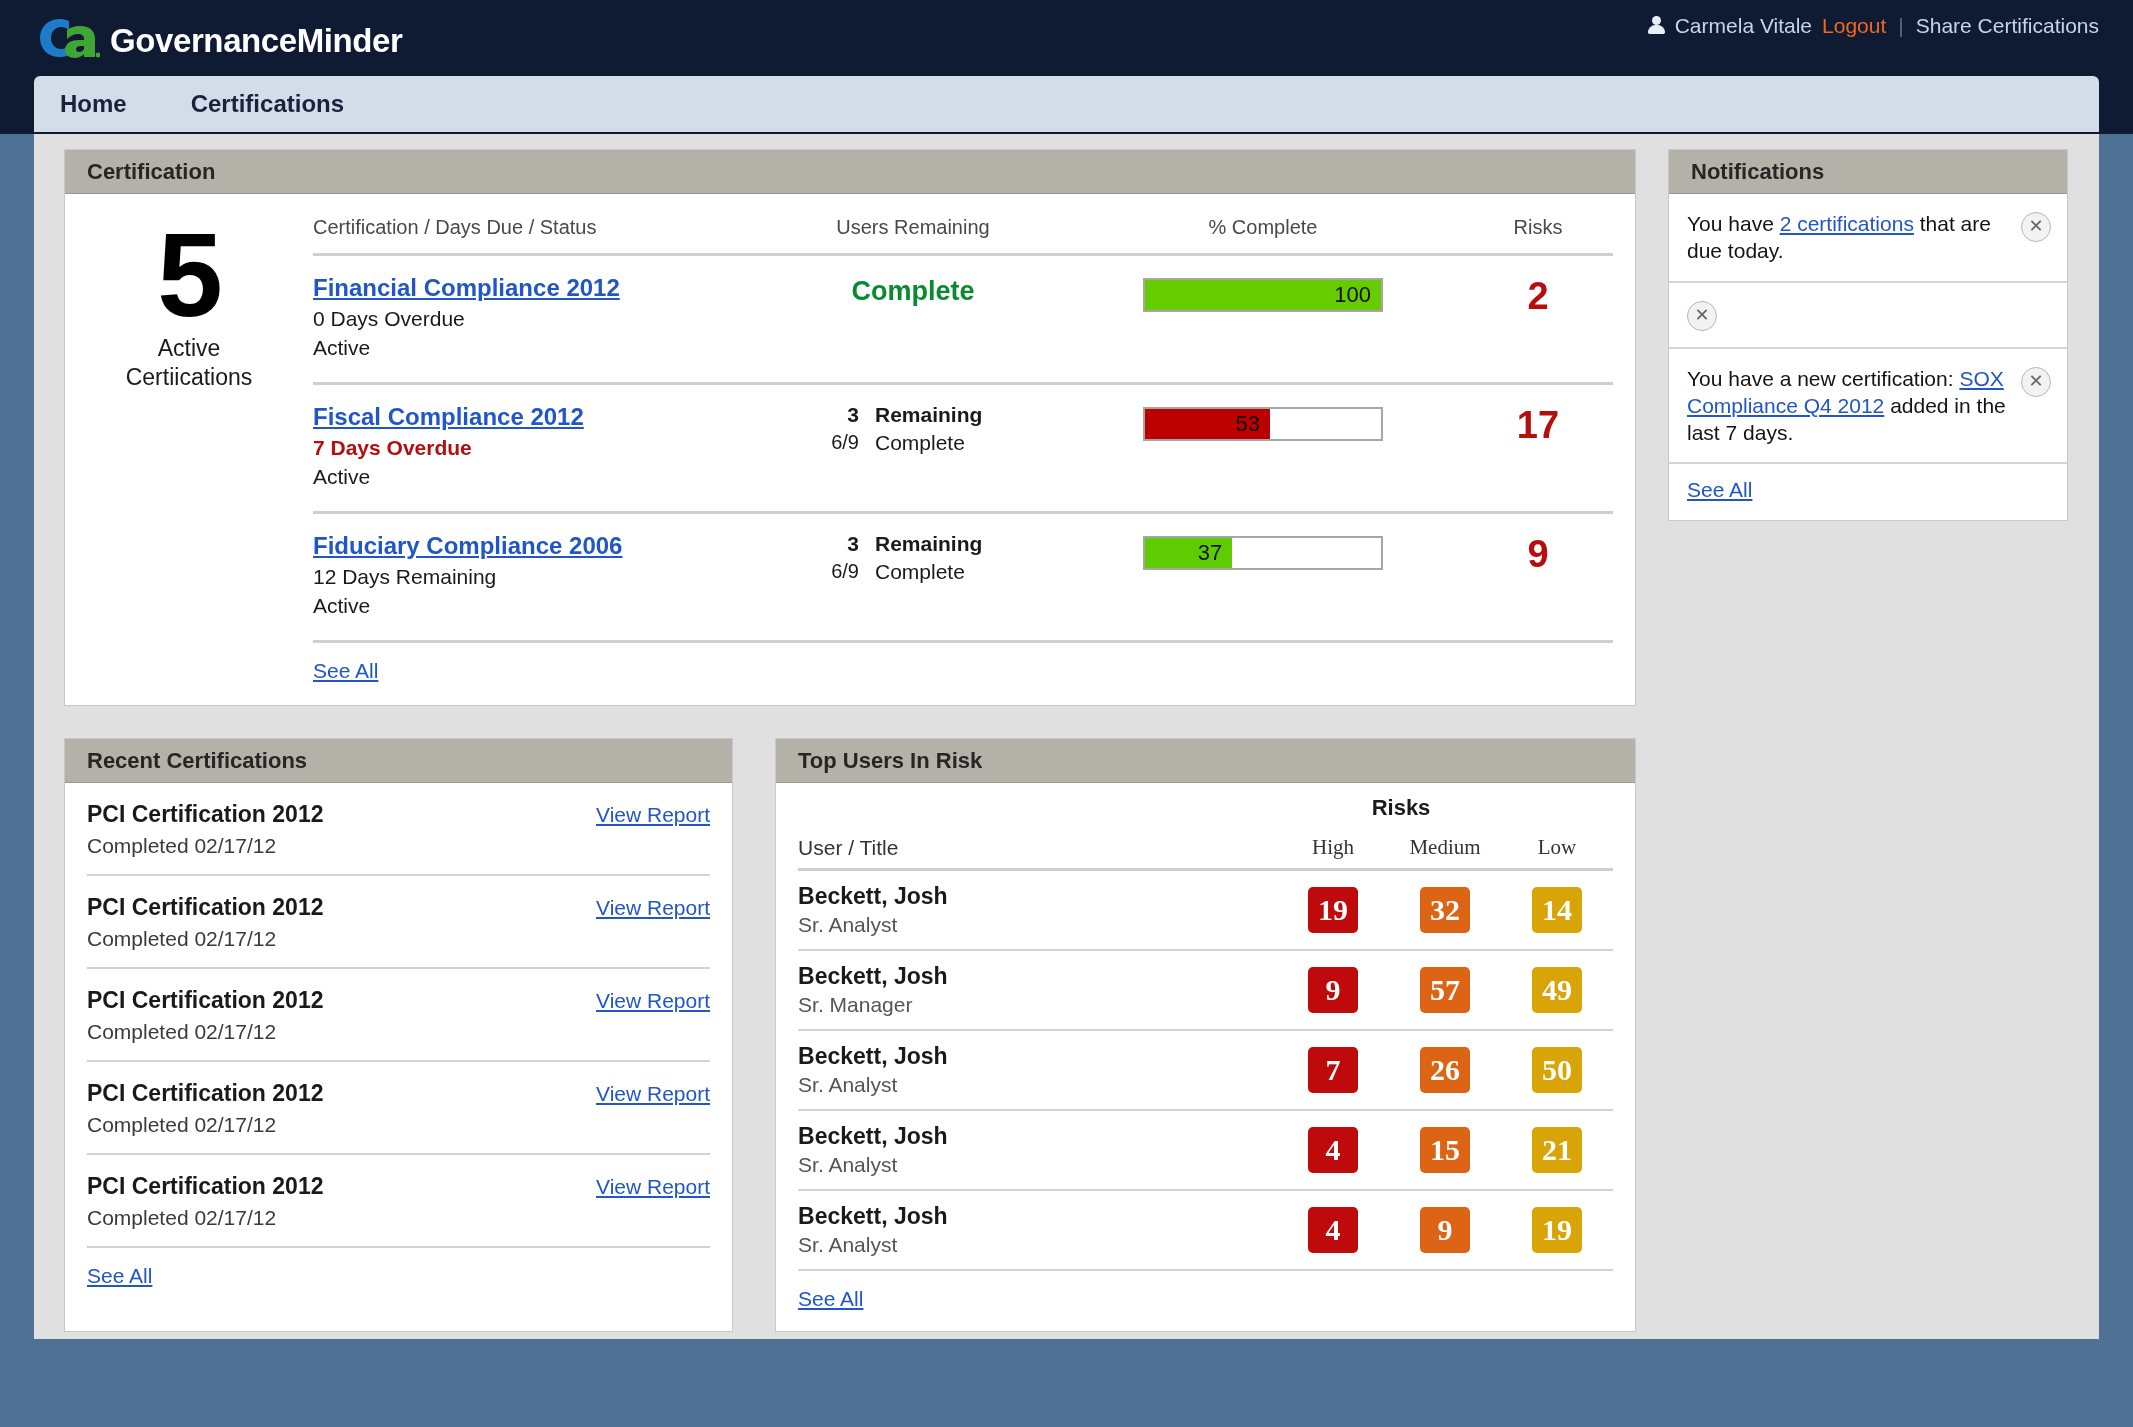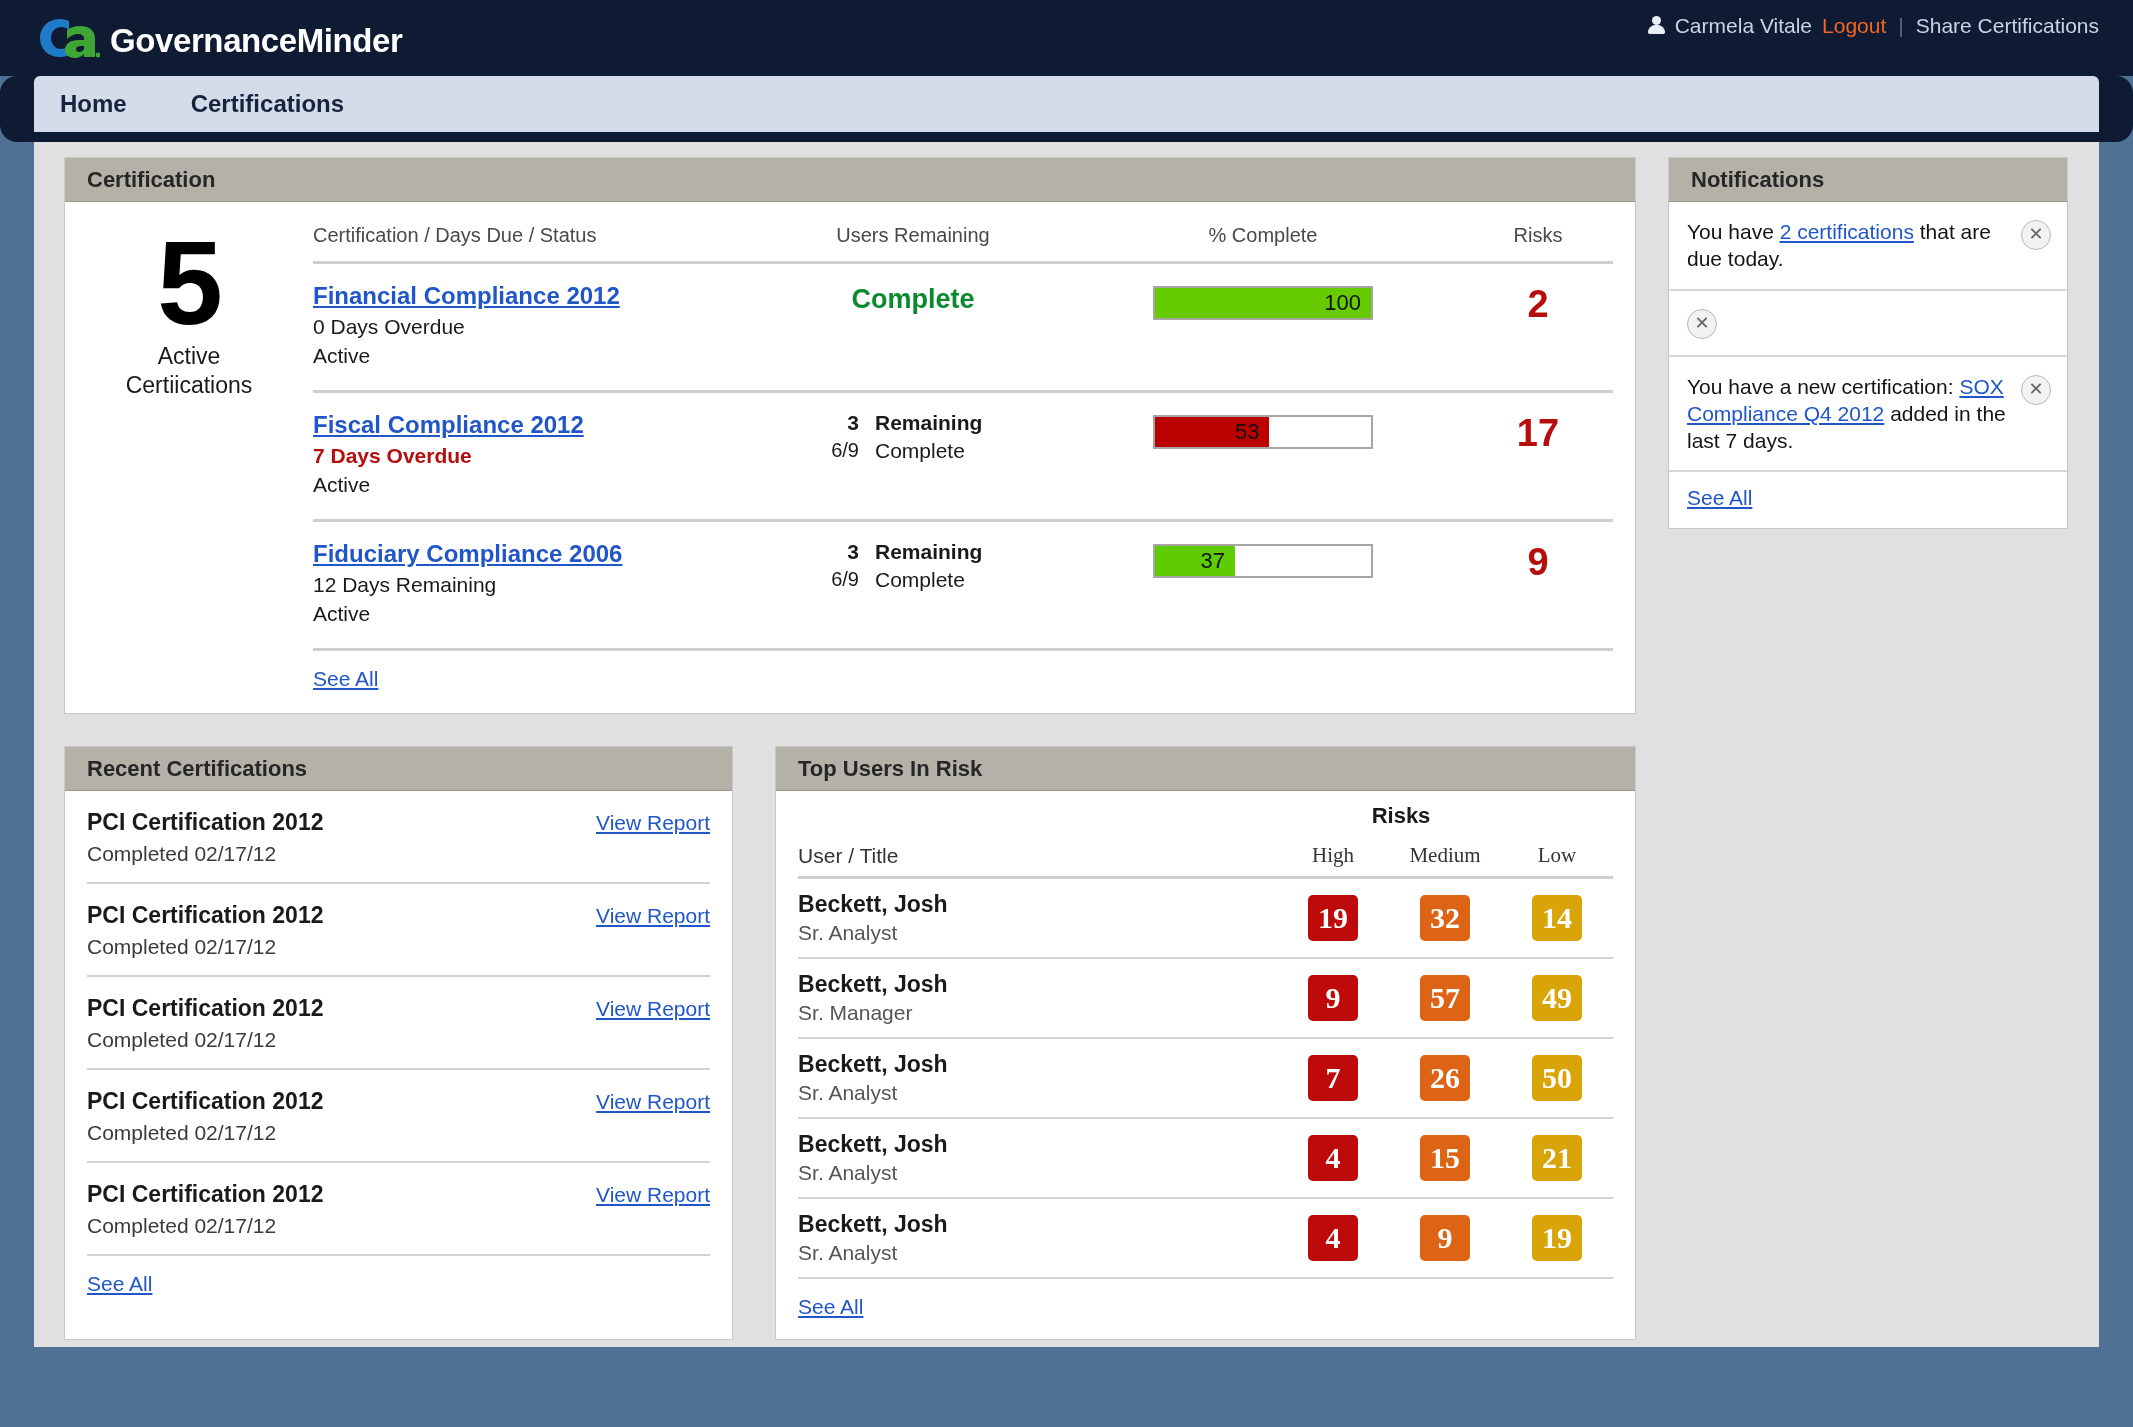--- a/index.html
+++ b/index.html
@@ -45,21 +45,21 @@
   .user-icon::after {
     content: ""; position: absolute; bottom: 2px; left: 0;
     width: 17px; height: 9px; border-radius: 9px 9px 2px 2px; background: #e7eef7;
   }
   .user-name { color: #c7d4e4; }
   .logout-link { color: #f26722; text-decoration: none; cursor: pointer; }
   .pipe { color: #5b6b83; padding: 0 2px; }
   .share-link { color: #c7d4e4; text-decoration: none; cursor: pointer; }
 
   
-  .navwrap { background: #0e1b33; padding: 0 34px 0 34px; height: 66px; border-radius: 17px; }
+  .navwrap { background: #0e1b33; padding: 0 34px 0 34px; height: 58px; }
   .nav {
     height: 56px;
     background: #d4dcea;
     border-radius: 6px 6px 0 0;
     display: flex; align-items: center;
     padding-left: 26px;
     gap: 0px;
   }
   .nav-item {
     font-size: 24px; font-weight: bold; color: #16233c;
@@ -132,21 +132,21 @@
     font-size: 27px; font-weight: bold; color: #0a8a2e; text-align: center;
     padding-top: 2px;
   }
   .users-split { display: flex; font-size: 21px; color: #1a1a1a; }
   .users-num { width: 72px; text-align: right; font-weight: bold; padding-right: 16px; }
   .users-num.small { font-weight: normal; font-size: 20px; }
   .users-lbl { font-weight: bold; }
   .users-lbl.plain { font-weight: normal; }
 
   .bar-outer {
-    width: 220px; height: 34px;
+    width: 240px; height: 34px;
     border: 2px solid #a6a6a6; background: #ffffff;
     position: relative; margin: 4px auto 0 auto;
   }
   .bar-fill { height: 100%; position: absolute; left: 0; top: 0; }
   .bar-num {
     position: absolute; top: 0; height: 100%;
     display: flex; align-items: center; justify-content: flex-end;
     font-size: 22px; color: #111; padding-right: 10px;
   }
 

